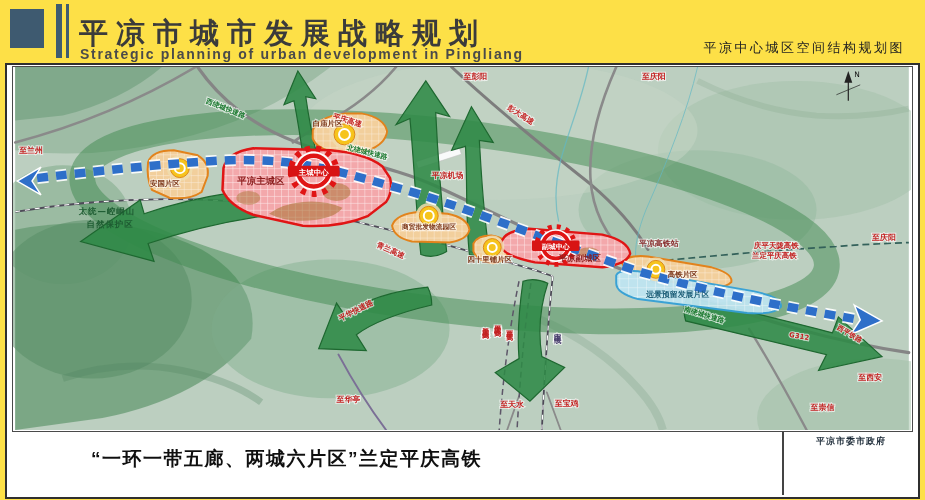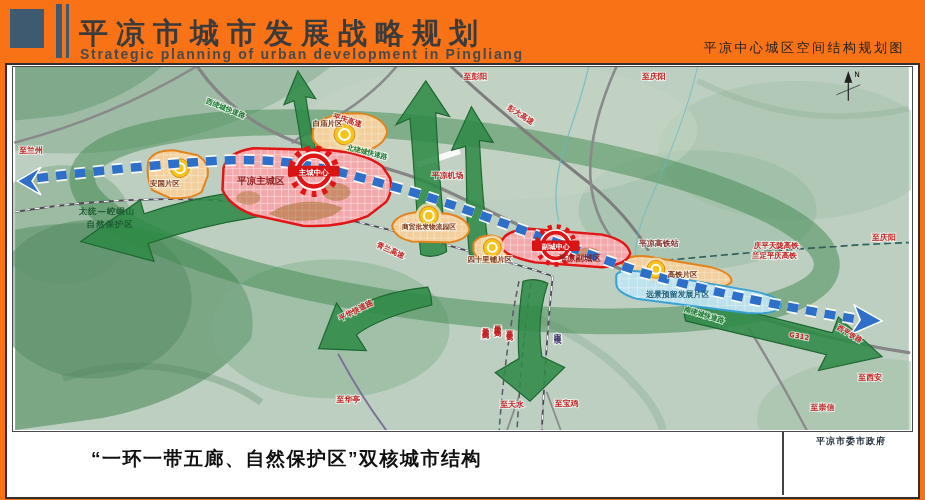--- a/index.html
+++ b/index.html
@@ -1,16 +1,16 @@
 <!DOCTYPE html>
 <html><head>
 <meta charset="utf-8">
 <style>
   html,body{margin:0;padding:0;background:#e8e8e8;}
-  .page{position:relative;width:925px;height:500px;background:#f97316;overflow:hidden;
+  .page{position:relative;width:925px;height:500px;background:#fde047;overflow:hidden;
         font-family:"Liberation Sans","DejaVu Sans",sans-serif;}
   
   .hdr-square{position:absolute;left:10px;top:9px;width:34px;height:39px;background:#3e5a70;}
   .hdr-bar1{position:absolute;left:56px;top:4px;width:6px;height:54px;background:#3e5a70;}
   .hdr-bar2{position:absolute;left:66px;top:4px;width:3px;height:54px;background:#3e5a70;}
   .hdr-title{position:absolute;left:79px;top:14px;font-size:29px;font-weight:900;color:#3b3b3b;
              letter-spacing:8px;white-space:nowrap;}
   .hdr-sub{position:absolute;left:80px;top:46px;font-size:14px;font-weight:bold;color:#4a4a4a;
            letter-spacing:1.7px;white-space:nowrap;}
   .hdr-right{position:absolute;right:20px;top:39px;font-size:13px;color:#222;letter-spacing:2.5px;
@@ -248,19 +248,19 @@
       <text class="lbl-dist halo" x="148" y="186" font-size="7.5">安国片区</text>
       <text class="lbl-dist halo" x="402" y="229" font-size="6.8">商贸批发物流园区</text>
       <text class="lbl-dist halo" x="468" y="263" font-size="7.5">四十里铺片区</text>
       <text class="lbl-dist halo" x="670" y="278" font-size="7.5">高铁片区</text>
       <text class="lbl-reserve" x="648" y="298" font-size="8">远景预留发展片区</text>
     </g>
   </svg>
   </div>
 
   <div class="footer">
-    <div class="caption">“一环一带五廊、自然保护区”双核城市结构</div>
+    <div class="caption">“一环一带五廊、两城六片区”兰定平庆高铁</div>
     <div class="orgbox">
       <div class="orgname">平凉市委市政府</div>
     </div>
   </div>
 
 </div>
 
 </body></html>

